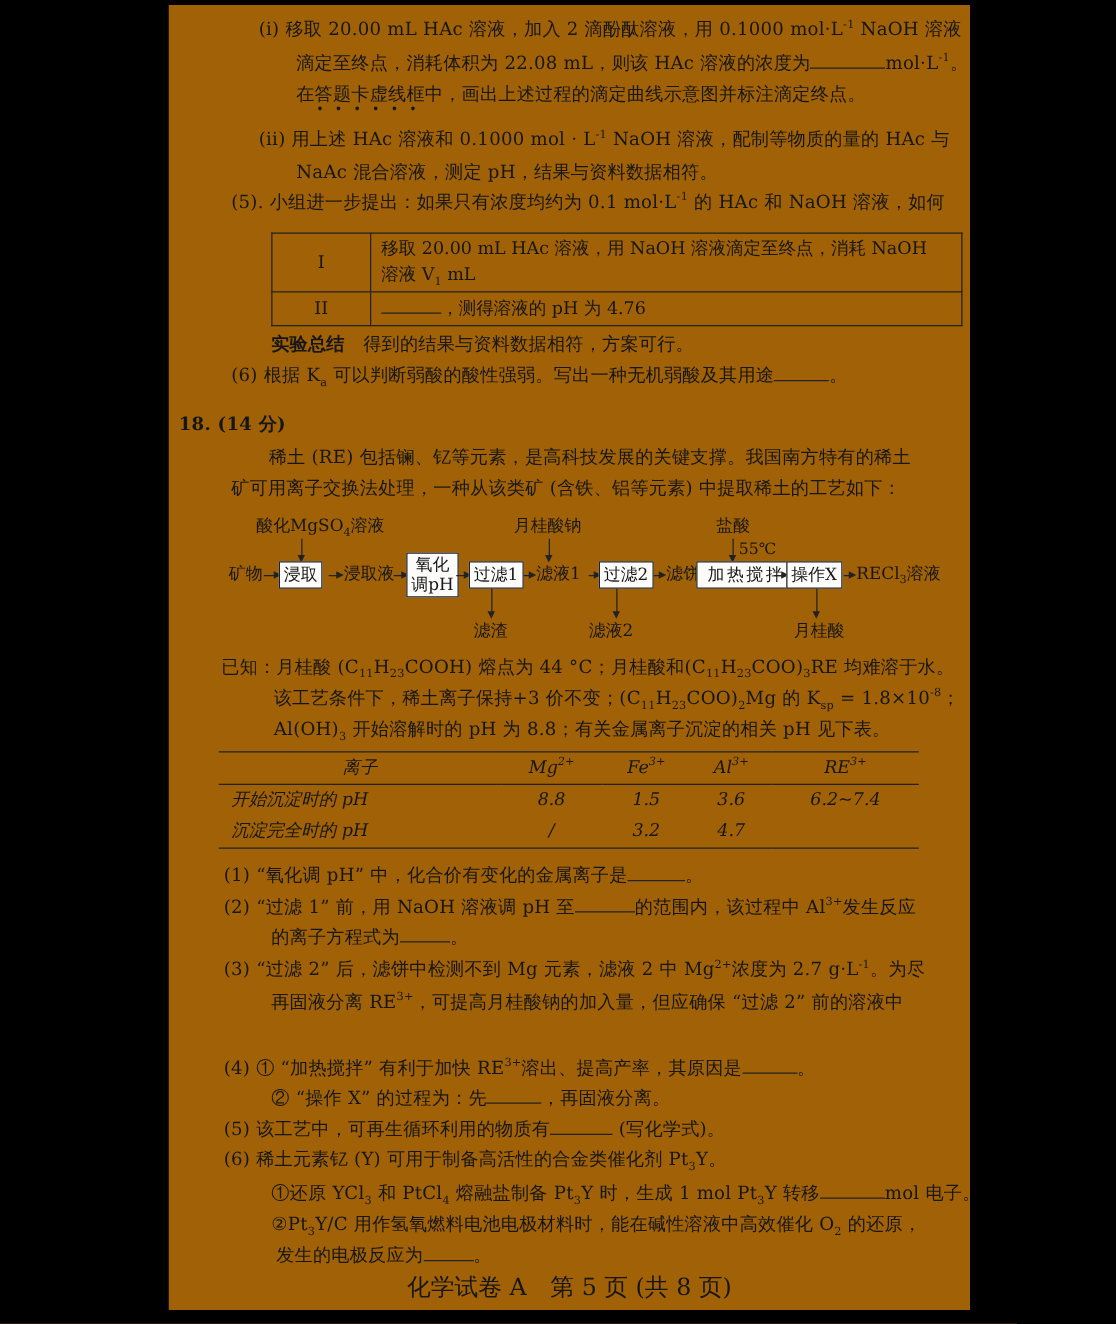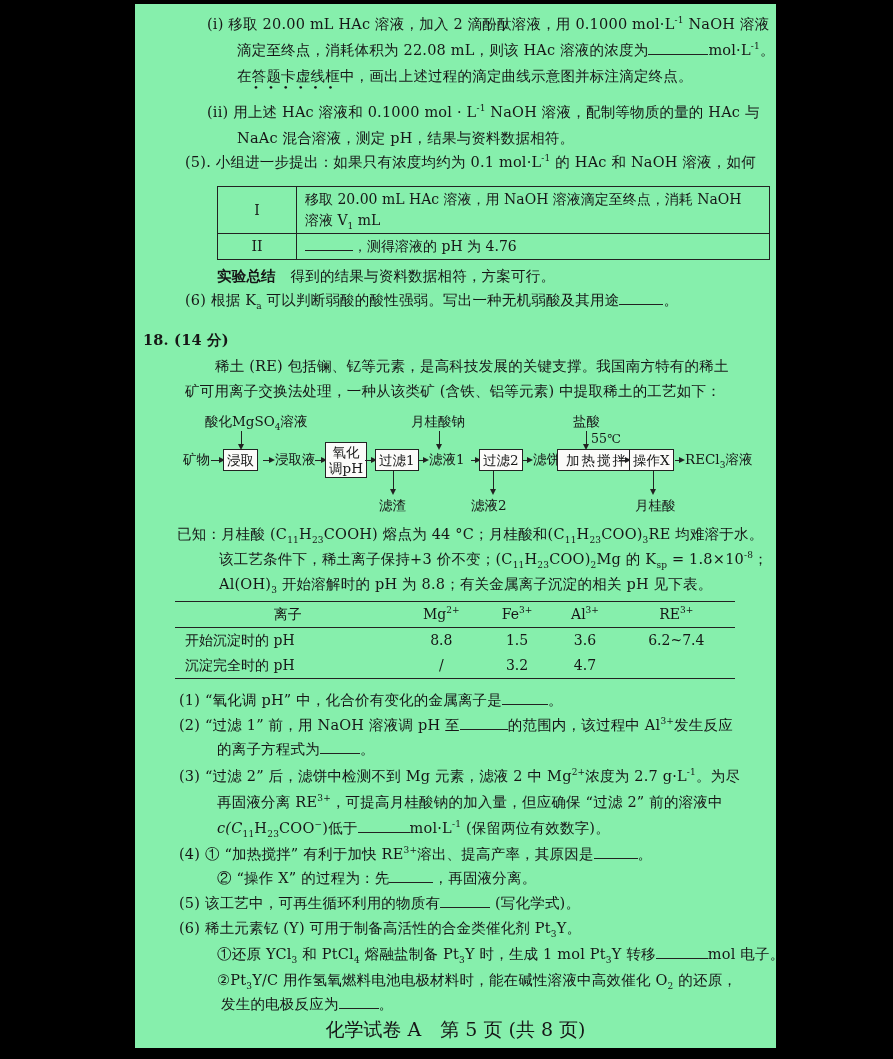--- a/index.html
+++ b/index.html
@@ -1,36 +1,36 @@
 <!DOCTYPE html>
 <html><head>
 <meta charset="utf-8">
 <style>
   html, body { margin:0; padding:0; }
   body { width:893px; height:1059px; background:#000; position:relative; overflow:hidden;
          font-family:"DejaVu Serif","Liberation Serif",serif; color:#161616; }
-  .page { position:absolute; left:135px; top:4px; width:641px; height:1044px; background:#86efac; }
+  .page { position:absolute; left:135px; top:4px; width:641px; height:1044px; background:#a16207; }
   .t { position:absolute; font-size:14.5px; line-height:20px; white-space:nowrap; letter-spacing:0.2px; }
   sup, sub { font-size:9px; line-height:0; }
   .blank { display:inline-block; border-bottom:1.3px solid #222; height:14px; vertical-align:baseline; }
   .dots { position:absolute; font-size:10px; letter-spacing:9px; }
   
   .tbl5 { position:absolute; left:82px; top:182px; width:553px; border:1.3px solid #222; border-collapse:collapse; font-size:14px; }
   .tbl5 td { border:1.2px solid #222; padding:2px 8px; vertical-align:middle; line-height:21px; }
   .tbl5 td.c1 { width:62px; text-align:center; }
   
   .box { position:absolute; border:1.4px solid #222; background:#fbfbf9; font-size:13.5px; text-align:center; line-height:18px; padding:1px 3px; white-space:nowrap; }
   .lbl { position:absolute; font-size:13.5px; white-space:nowrap; line-height:18px; }
   .arrow-h { position:absolute; height:0; border-top:1.3px solid #222; }
   .arrow-h::after { content:""; position:absolute; right:-2px; top:-4.5px; border-left:6px solid #222; border-top:3.5px solid transparent; border-bottom:3.5px solid transparent; }
   .arrow-v { position:absolute; width:0; border-left:1.3px solid #222; }
   .arrow-v::after { content:""; position:absolute; bottom:-2px; left:-4.5px; border-top:6px solid #222; border-left:3.5px solid transparent; border-right:3.5px solid transparent; }
   
   .ion-tbl { position:absolute; left:40px; top:597px; width:560px; border-collapse:collapse; font-size:14px; }
-  .ion-tbl th, .ion-tbl td { font-weight:normal; text-align:center; line-height:21px; padding:2px 4px; }
+  .ion-tbl th, .ion-tbl td { font-weight:normal; text-align:center; line-height:21px; padding:2px 4px;font-style:italic; }
   .ion-tbl thead tr { border-top:1.6px solid #222; border-bottom:1.3px solid #222; }
   .ion-tbl tbody tr:last-child { border-bottom:1.6px solid #222; }
   .ion-tbl td.rh { text-align:left; padding-left:10px; }
   .footer { position:absolute; left:0; width:641px; text-align:center; top:1013px; font-size:19px; }
 </style>
 </head>
 <body>
 
 <div class="page">
 
@@ -138,21 +138,20 @@
       </tr>
     </tbody>
   </table>
 
   <div class="t" style="left:44px;top:686px;"><span>(1) “氧化调 pH” 中，化合价有变化的金属离子是</span><span class="blank" style="width:46px;"></span><span>。</span></div>
   <div class="t" style="left:44px;top:711px;"><span>(2) “过滤 1” 前，用 NaOH 溶液调 pH 至</span><span class="blank" style="width:48px;"></span><span>的范围内，该过程中 Al</span><sup>3+</sup><span>发生反应</span></div>
   <div class="t" style="left:82px;top:735px;"><span>的离子方程式为</span><span class="blank" style="width:40px;"></span><span>。</span></div>
 
   <div class="t" style="left:44px;top:762px;"><span>(3) “过滤 2” 后，滤饼中检测不到 Mg 元素，滤液 2 中 Mg</span><sup>2+</sup><span>浓度为 2.7 g·L</span><sup>-1</sup><span>。为尽</span></div>
   <div class="t" style="left:82px;top:788px;"><span>再固液分离 RE</span><sup>3+</sup><span>，可提高月桂酸钠的加入量，但应确保 “过滤 2” 前的溶液中</span></div>
-  <div class="t" style="left:82px;top:814px;"><span style="font-style:italic;">c(C</span><sub>11</sub><span>H</span><sub>23</sub><span>COO</span><sup>−</sup><span>)低于</span><span class="blank" style="width:52px;"></span><span>mol·L</span><sup>-1</sup><span> (保留两位有效数字)。</span></div>
 
   <div class="t" style="left:44px;top:840px;"><span>(4) ① “加热搅拌” 有利于加快 RE</span><sup>3+</sup><span>溶出、提高产率，其原因是</span><span class="blank" style="width:44px;"></span><span>。</span></div>
   <div class="t" style="left:82px;top:864px;"><span>② “操作 X” 的过程为：先</span><span class="blank" style="width:44px;"></span><span>，再固液分离。</span></div>
   <div class="t" style="left:44px;top:889px;"><span>(5) 该工艺中，可再生循环利用的物质有</span><span class="blank" style="width:50px;"></span><span> (写化学式)。</span></div>
   <div class="t" style="left:44px;top:914px;"><span>(6) 稀土元素钇 (Y) 可用于制备高活性的合金类催化剂 Pt</span><sub>3</sub><span>Y。</span></div>
   <div class="t" style="left:82px;top:940px;"><span>①还原 YCl</span><sub>3</sub><span> 和 PtCl</span><sub>4</sub><span> 熔融盐制备 Pt</span><sub>3</sub><span>Y 时，生成 1 mol Pt</span><sub>3</sub><span>Y 转移</span><span class="blank" style="width:52px;"></span><span>mol 电子。</span></div>
   <div class="t" style="left:82px;top:966px;"><span>②Pt</span><sub>3</sub><span>Y/C 用作氢氧燃料电池电极材料时，能在碱性溶液中高效催化 O</span><sub>2</sub><span> 的还原，</span></div>
   <div class="t" style="left:86px;top:990px;"><span>发生的电极反应为</span><span class="blank" style="width:40px;"></span><span>。</span></div>
 
   <div class="footer">化学试卷 A　第 5 页 (共 8 页)</div>

